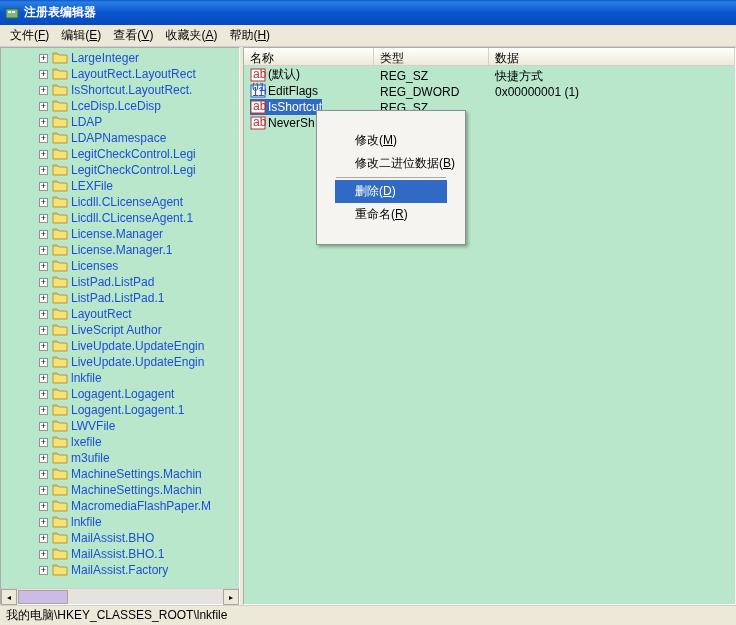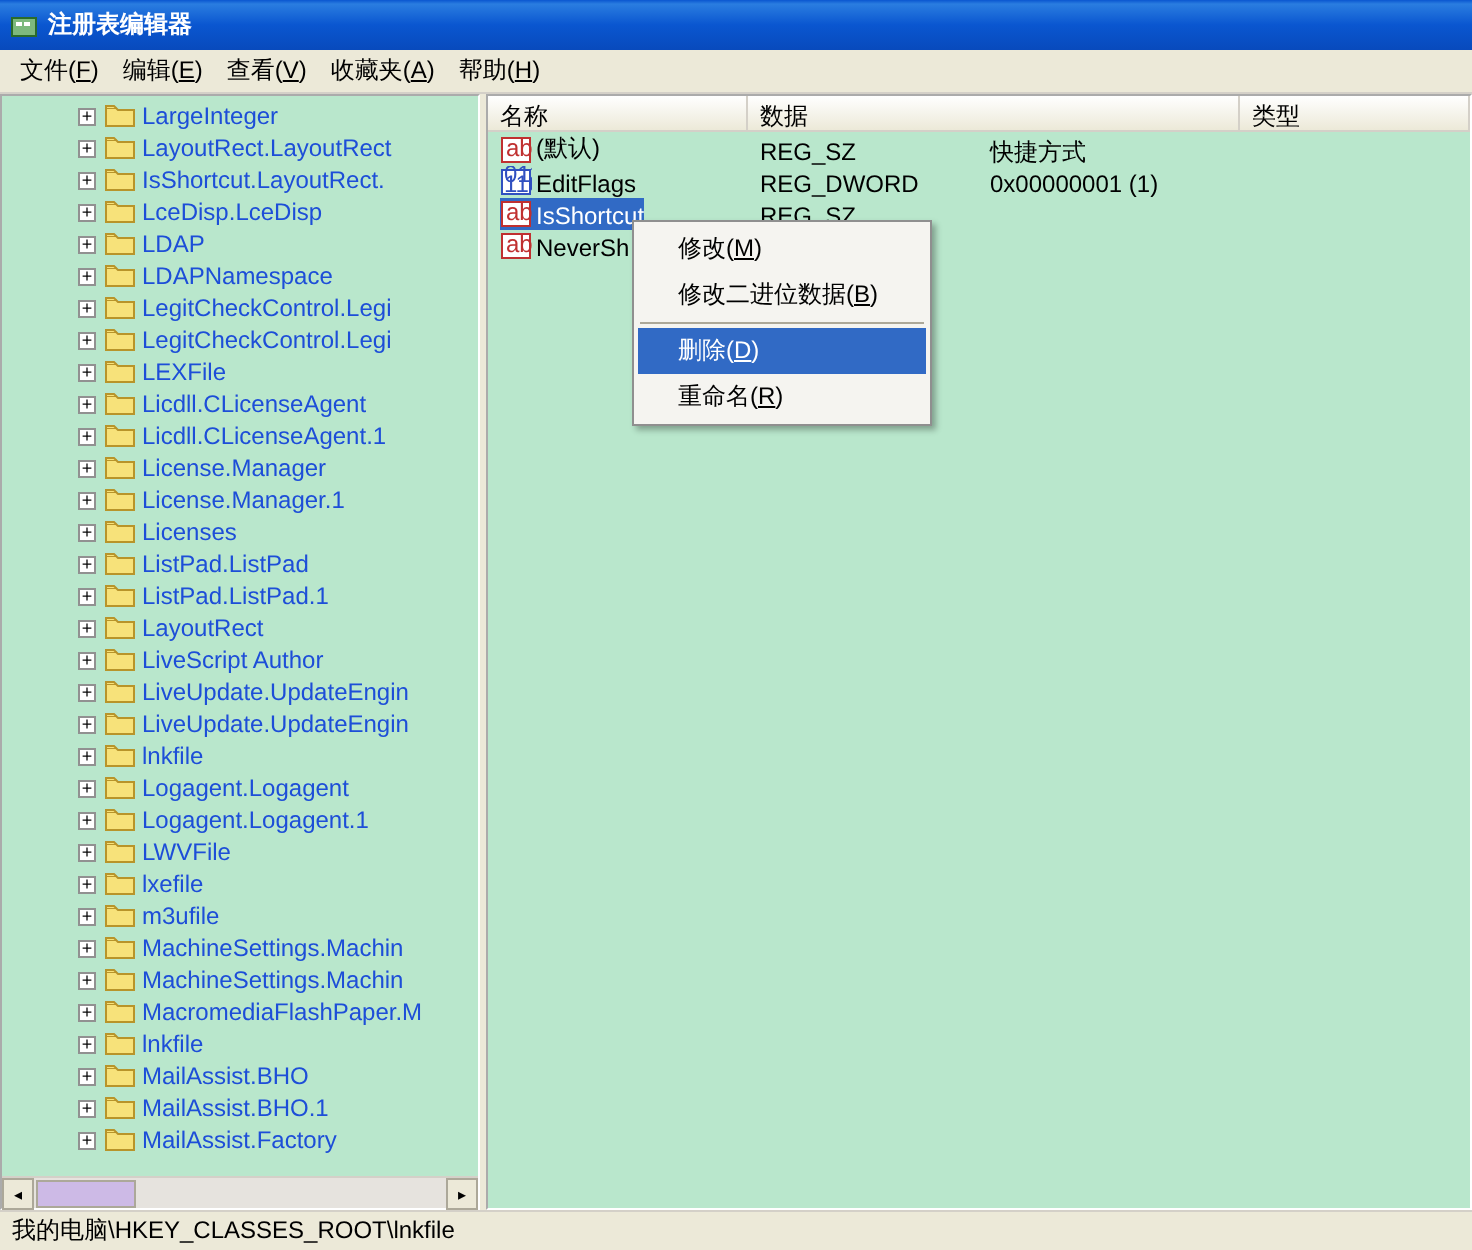--- a/index.html
+++ b/index.html
@@ -29,23 +29,23 @@
 .splitter { width: 3px; background: #ece9d8; cursor: ew-resize; }
 
 .list-panel { flex: 1; position: relative; border: 1px inset #fff; background: #b9e7cc; }
 .list-header { display: flex; height: 18px; background: #22c55e; border-bottom: 1px solid #d4d0c8; }
 .list-header .col { border-right: 1px solid #d4d0c8; padding: 2px 6px; background: linear-gradient(to bottom, #fff, #ece9d8); }
 .list-body { padding: 2px; }
 .list-row { display: flex; height: 16px; align-items: center; }
 .list-row .cell { padding: 0 4px; overflow: hidden; white-space: nowrap; }
 .list-row .value-icon { width: 16px; height: 16px; margin-right: 2px; display: inline-block; }
 .list-row.selected .name-cell { background: #316ac5; color: white; }
-.name-cell { display: inline-flex; align-items: flex-end; }
-
-.context-menu { position: absolute; background: #f5f4f0; border: 1px solid #8f8f8f; box-shadow: 2px 2px 3px rgba(0,0,0,0.3); padding: 2px; z-index: 100; }
+.name-cell { display: inline-flex; align-items: center; }
+
+.context-menu { position: absolute; background: #f5f4f0; border: 1px solid #8f8f8f; box-shadow: 2px 2px 3px rgba(0,0,0,0.3); padding: 18px; z-index: 100; }
 .context-menu .menu-row { padding: 3px 30px 3px 20px; cursor: default; white-space: nowrap; }
 .context-menu .menu-row.hover { background: #316ac5; color: white; }
 .context-menu .sep { height: 1px; background: #aca899; margin: 2px 1px; }
 .context-menu .accel { text-decoration: underline; }
 
 .statusbar { height: 20px; background: #ece9d8; border-top: 1px solid #d4d0c8; padding: 2px 6px; display: flex; align-items: center; }
 
 svg.folder { width: 16px; height: 14px; }
 svg.ab-icon { width: 16px; height: 16px; }
 svg.bin-icon { width: 16px; height: 16px; }
@@ -346,22 +346,22 @@
       <div class="thumb"></div>
       <div class="track"></div>
       <div class="arrow">▸</div>
     </div>
   </div>
   <div class="splitter"></div>
 
   <div class="list-panel">
     <div class="list-header">
       <div class="col" style="width:130px">名称</div>
+      <div class="col" style="width:115px">类型</div>
       <div class="col" style="flex:1">数据</div>
-      <div class="col" style="width:115px">类型</div>
     </div>
     <div class="list-body" id="list-body">
         <div class="list-row">
           <div class="cell" style="width:130px"><span class="name-cell">
               <span class="value-icon"><svg class="ab-icon" viewBox="0 0 16 16">
                   <rect x="1" y="2" width="14" height="12" fill="#fff" stroke="#c03030"></rect>
                   <text x="3" y="11" font-size="8" fill="#c03030" font-family="Tahoma">ab</text>
                 </svg></span>
               <span>(默认)</span>
             </span></div>

